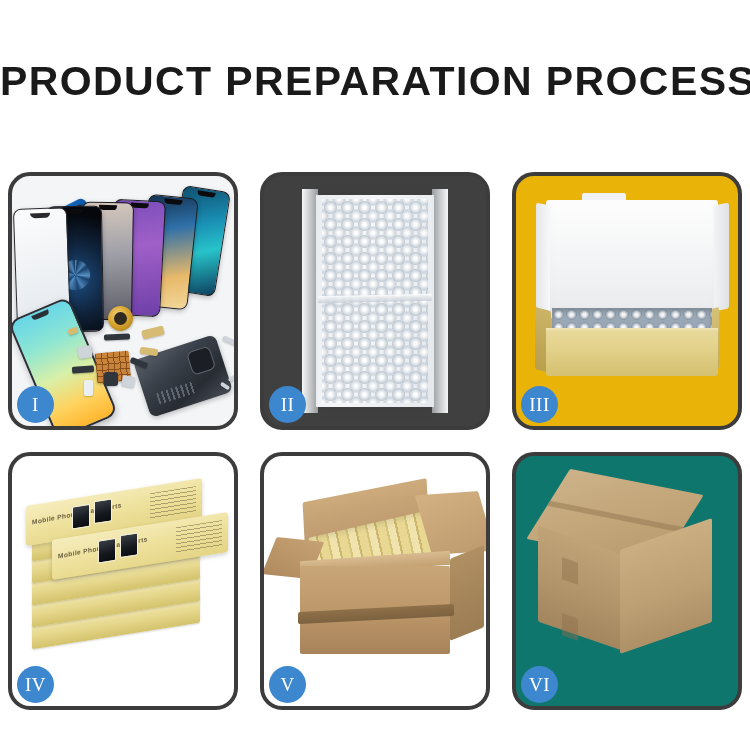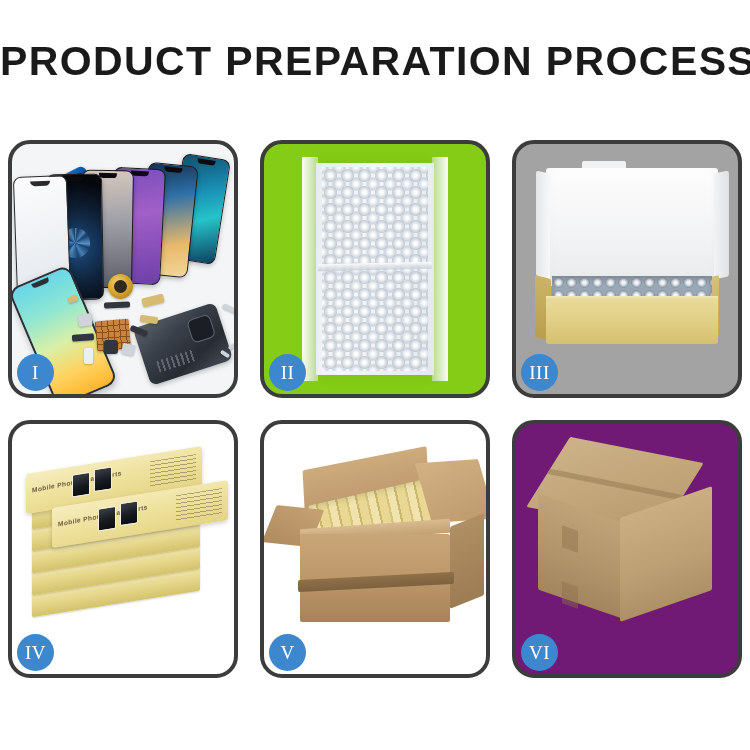--- a/index.html
+++ b/index.html
@@ -17,21 +17,22 @@
   .page {
     position: relative;
     width: 750px;
     height: 750px;
     background: #ffffff;
   }
 
   
   .header {
     text-align: center;
-    padding-top: 40px;
+    padding-top: 28px;
+    margin-top: 32px;
   }
   .title {
     font-family: "Liberation Sans", sans-serif;
     font-size: 41px;
     font-weight: 700;
     letter-spacing: 1.4px;
     color: #1a1a1a;
     line-height: 1.05;
     margin: 0;
     white-space: nowrap;
@@ -243,21 +244,21 @@
     background: #8e959e;
     border-radius: 2px;
     box-shadow: 0 1px 2px rgba(0,0,0,.22);
   }
   .part.dark { background:#31363d; }
   .part.gold { background:#d8bb73; }
   .part.light{ background:#cfd4da; }
   .part.white{ background:#eceff2; }
 
   
-  .p2 { background: #84cc16; }
+  .p2 { background: #404040; }
   .bubble-sheet {
     position: absolute;
     left: 50%; top: 50%;
     width: 118px; height: 212px;
     margin: -106px 0 0 -59px;
     background: linear-gradient(100deg,#e9ecef 0%,#f4f6f8 40%,#e4e8ec 100%);
     box-shadow: 0 0 14px rgba(0,0,0,0.07);
   }
   .bubbles {
     position: absolute;
@@ -275,21 +276,21 @@
   .bubble-edge-l { left: -14px; }
   .bubble-edge-r { right: -14px; transform: scaleX(-1); }
   .bubble-seal {
     position:absolute; left:2px; right:2px; top:47%;
     height:7px;
     background: linear-gradient(180deg, rgba(255,255,255,.9), rgba(190,199,208,.75));
     transform: rotate(-1.2deg);
   }
 
   
-  .p3 { background: #a3a3a3; }
+  .p3 { background: #eab308; }
   .lid-white {
     position: absolute;
     left: 30px; top: 24px;
     width: 172px; height: 118px;
     background: linear-gradient(180deg,#fdfdfd 0%,#f3f4f5 55%,#e8eaec 100%);
     border-radius: 3px 3px 0 0;
     box-shadow: inset 0 -6px 10px rgba(0,0,0,0.05);
   }
   .lid-white::before {
     content:""; position:absolute; left:-10px; top:4px;
@@ -444,21 +445,21 @@
                 background: linear-gradient(160deg,#d4b183,#bd9a6d); }
   .flap.left  { left:6px;  top:82px;  width:46px;  height:40px; transform: rotate(22deg) skewY(-16deg);
                 background: linear-gradient(200deg,#c6a173,#ae8a5e); }
   .flap.front-lip {
     left:34px; top:152px; width:156px; height:12px;
     background: linear-gradient(180deg,#8e7048,#7d6240);
     transform: skewY(-3deg);
   }
 
   
-  .p6 { background: #701a75; padding-left: 11px; }
+  .p6 { background: #0f766e; padding-left: 11px; }
   .box6-top {
     position:absolute; left:24px; top:26px;
     width:150px; height:70px;
     background: linear-gradient(150deg,#cdb289 0%,#c2a578 55%,#b69a6e 100%);
     transform: skewX(-32deg) skewY(10deg);
     border-radius:2px;
   }
   .box6-top::after {
     content:""; position:absolute; left:0; right:0; top:46%;
     height:5px; background: rgba(150,122,84,.55);

